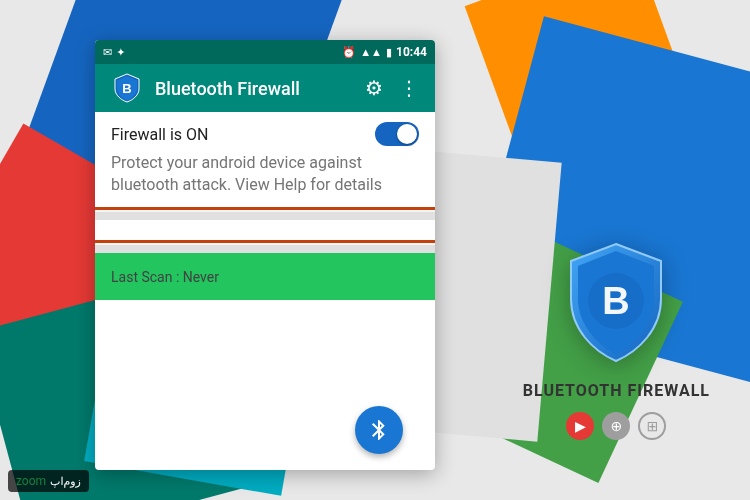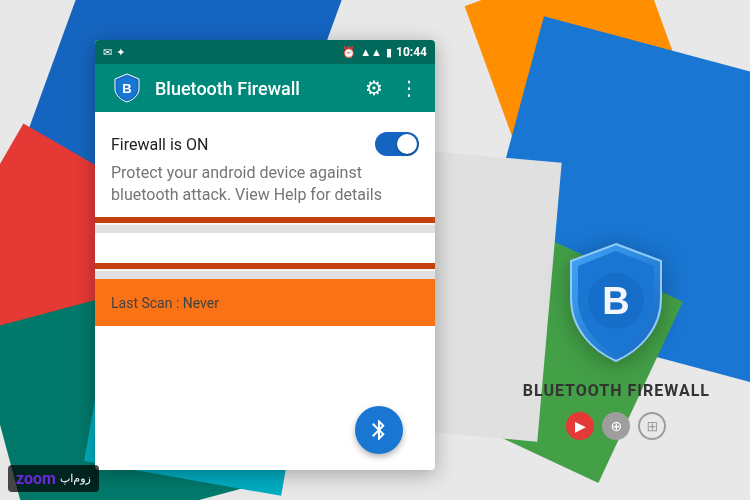--- a/index.html
+++ b/index.html
@@ -147,22 +147,22 @@
 
     
     .content {
       background: #f5f5f5;
       flex: 1;
     }
 
     
     .setting-row {
       background: white;
-      padding: 20px 16px 10px 16px;
-      border-bottom: 6px solid #c2410c;
+      padding: 10px 16px 10px 16px;
+      border-bottom: 3px solid #c2410c;
       margin-bottom: 2px;
     }
     .setting-header {
       display: flex;
       align-items: center;
       justify-content: space-between;
       margin-bottom: 6px;
     }
     .setting-label {
       font-size: 16px;
@@ -201,21 +201,21 @@
     }
 
     
     .divider-row {
       height: 8px;
       background: #e0e0e0;
     }
 
     
     .last-scan-row {
-      background: #f97316;
+      background: #22c55e;
       padding: 14px 16px;
     }
     .last-scan-text {
       font-size: 14px;
       color: #424242;
     }
     .fab {
       width: 48px;
       height: 48px;
       border-radius: 50%;
@@ -286,23 +286,23 @@
       display: flex;
       align-items: center;
       gap: 4px;
     }
     .watermark-text {
       color: white;
       font-size: 11px;
       direction: rtl;
     }
     .watermark-zoom {
-      color: #6d28d9;
-      font-size: 16px;
-      font-weight: bold;
+      color: #15803d;
+      font-size: 12px;
+      font-weight: normal;
     }
   </style>
 </head>
 <body>
 
 <div class="bg-container">
   <div class="bg-shape bg-blue-dark"></div>
   <div class="bg-shape bg-red"></div>
   <div class="bg-shape bg-teal"></div>
   <div class="bg-shape bg-cyan"></div>

